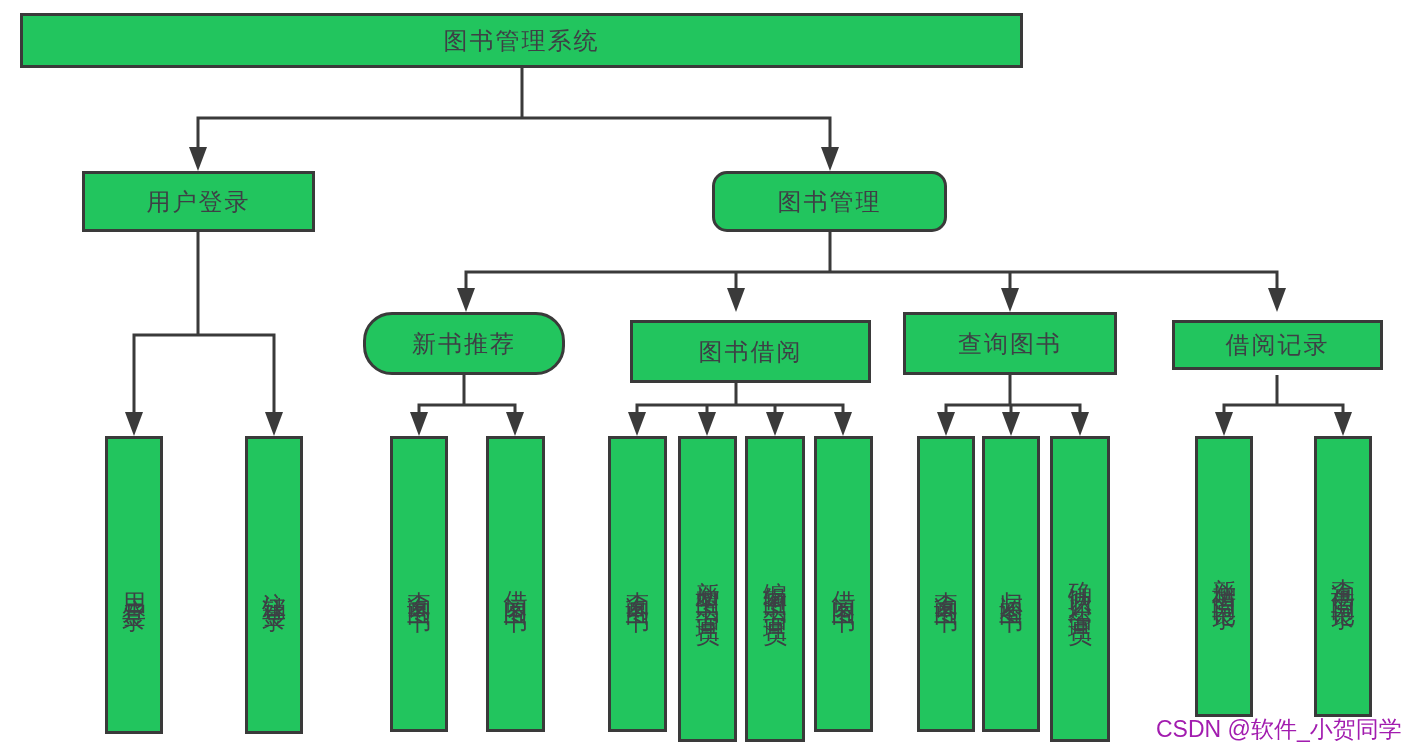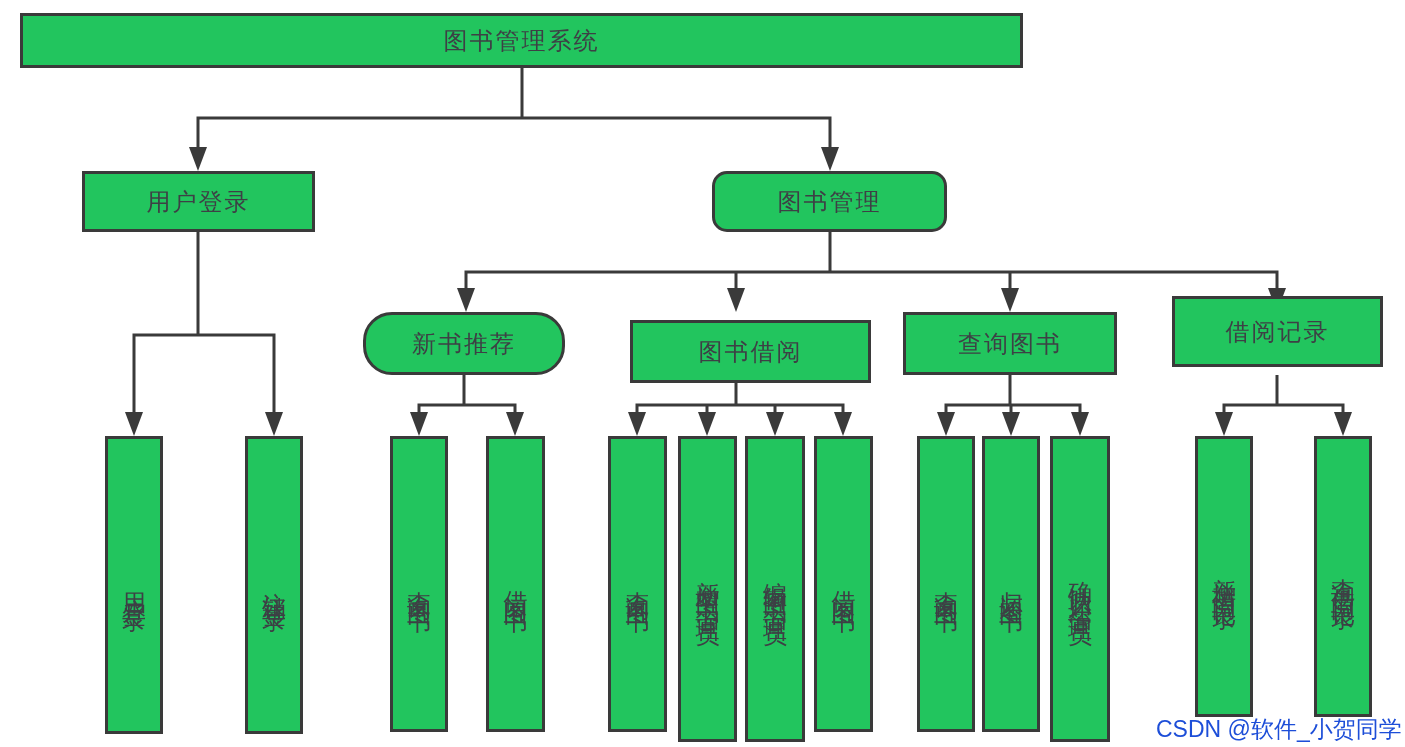--- a/index.html
+++ b/index.html
@@ -44,21 +44,21 @@
     line-height: 1;
     color: #3d4045;
     white-space: nowrap;
   }
   .watermark {
     position: absolute;
     left: 1156px;
     top: 714px;
     z-index: 5;
     font-size: 23px;
-    color: #1d4ed8;
+    color: #a21caf;
     text-shadow: 0 0 2px #ffffff, 1px 1px 0 rgba(255,255,255,0.8);
     white-space: nowrap;
   }
 </style>
 </head>
 <body>
 
 <div class="stage">
 
   <svg class="connectors" width="1405" height="747" viewBox="0 0 1405 747">
@@ -121,21 +121,21 @@
 
   <div class="node hbox" style="left:363px; top:312px; width:202px; height:63px;border-radius:29px;">
     <span>新书推荐</span>
   </div>
   <div class="node hbox" style="left:630px; top:312px; width:241px; height:63px;margin-top:8px;">
     <span>图书借阅</span>
   </div>
   <div class="node hbox" style="left:903px; top:312px; width:214px; height:63px;">
     <span>查询图书</span>
   </div>
-  <div class="node hbox" style="left:1172px; top:296px; width:211px; height:71px;">
+  <div class="node hbox" style="left:1172px; top:320px; width:211px; height:50px;">
     <span>借阅记录</span>
   </div>
 
   <div class="node vbox" style="left:105px; top:436px; width:58px; height:298px;">
     <span class="vtext">用户登录</span>
   </div>
   <div class="node vbox" style="left:245px; top:436px; width:58px; height:298px;">
     <span class="vtext">注销登录</span>
   </div>
 

